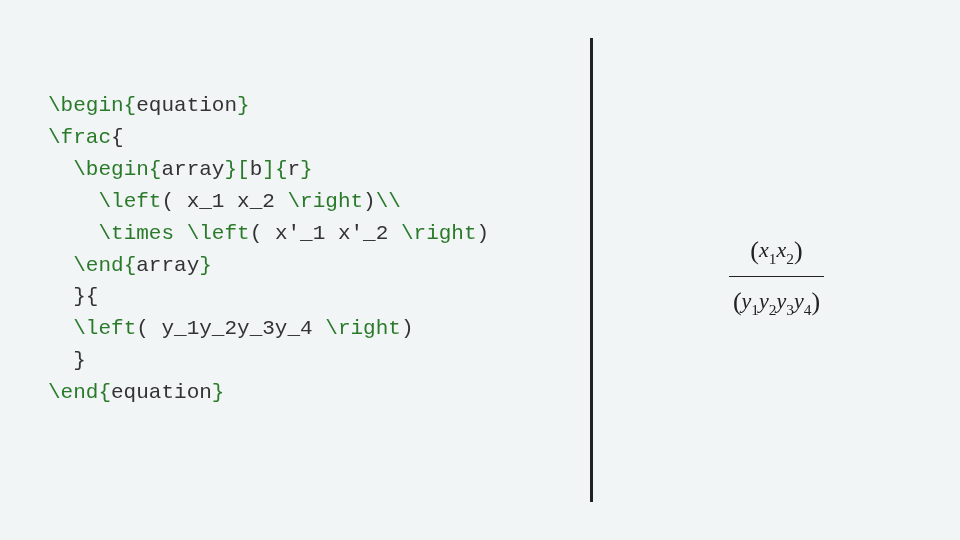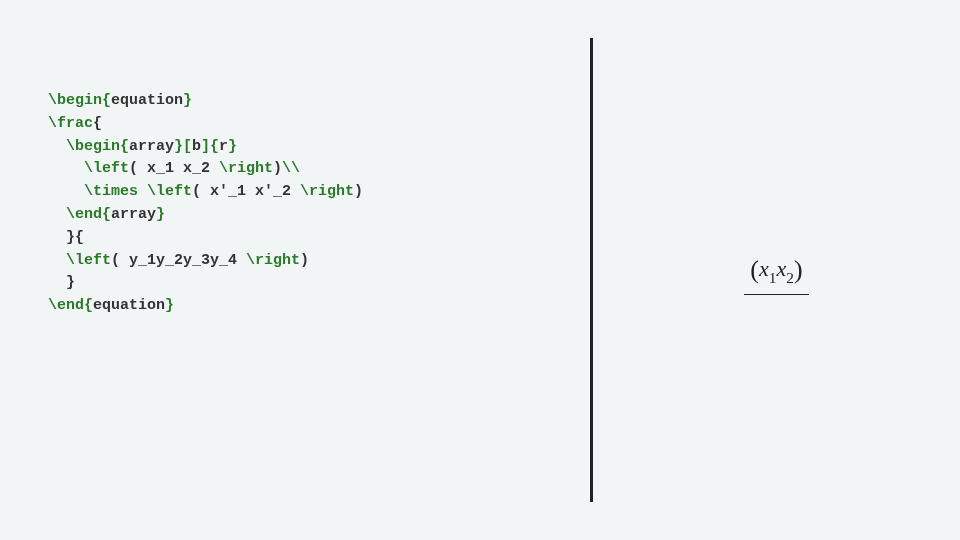--- a/index.html
+++ b/index.html
@@ -9,22 +9,22 @@
     background: #f2f5f6;
     display: flex;
     font-family: Georgia, 'Times New Roman', serif;
   }
   .left-panel {
     width: 590px;
     padding: 90px 20px 0 48px;
   }
   .code-block {
     font-family: 'Courier New', Courier, monospace;
-    font-size: 15px;
-    font-weight: bold;
+    font-size: 21px;
+    font-weight: normal;
     line-height: 1.52;
     white-space: pre;
   }
   .cmd { color: #2a7a2a; }
   .txt { color: #333; }
   .divider {
     width: 3px;
     background: #222;
     margin: 38px 0;
   }
@@ -80,14 +80,17 @@
 <div class="divider"></div>
 
 <div class="right-panel">
   <div class="equation">
     <div class="numerator">
       <span class="num-row">
         <span class="paren">(</span><span>x</span><span class="sub">1</span><span>x</span><span class="sub">2</span><span class="paren">)</span>
       </span>
     </div>
     <div class="frac-line"></div>
+    <div class="denominator">
+      <span class="paren">(</span><span>y</span><span class="sub">1</span><span>y</span><span class="sub">2</span><span>y</span><span class="sub">3</span><span>y</span><span class="sub">4</span><span class="paren">)</span>
+    </div>
   </div>
 </div>
 
 </body></html>

